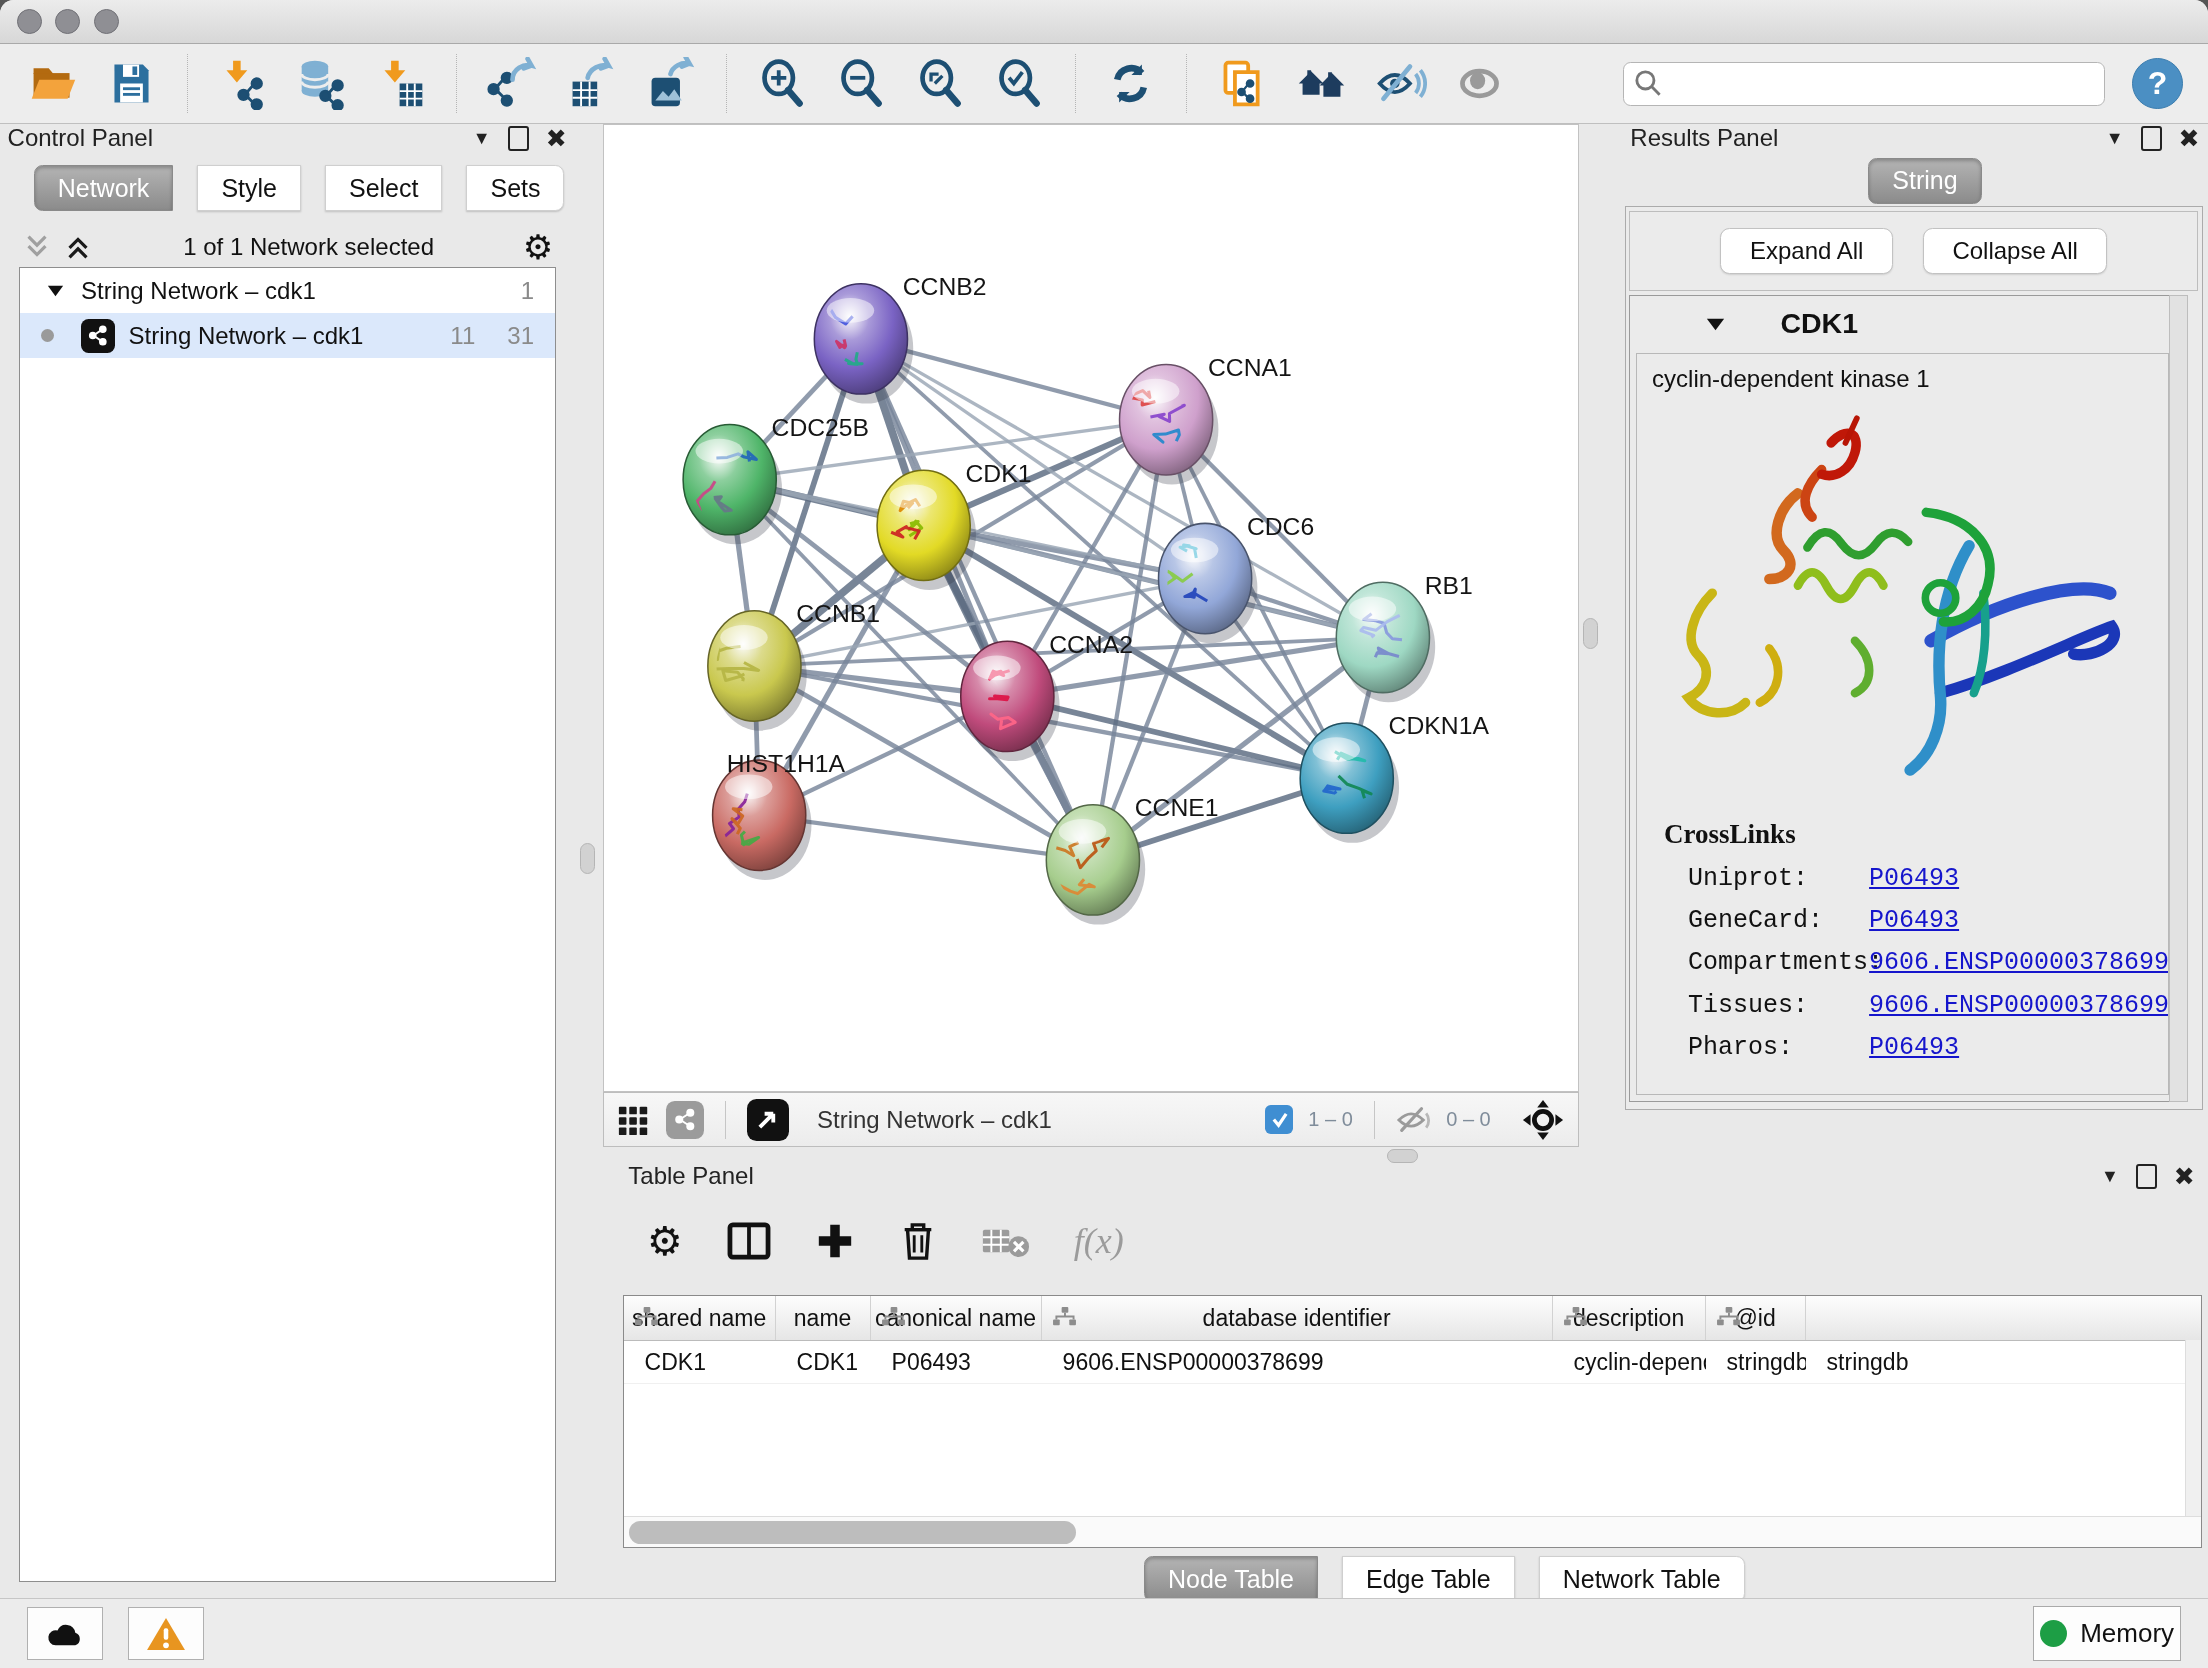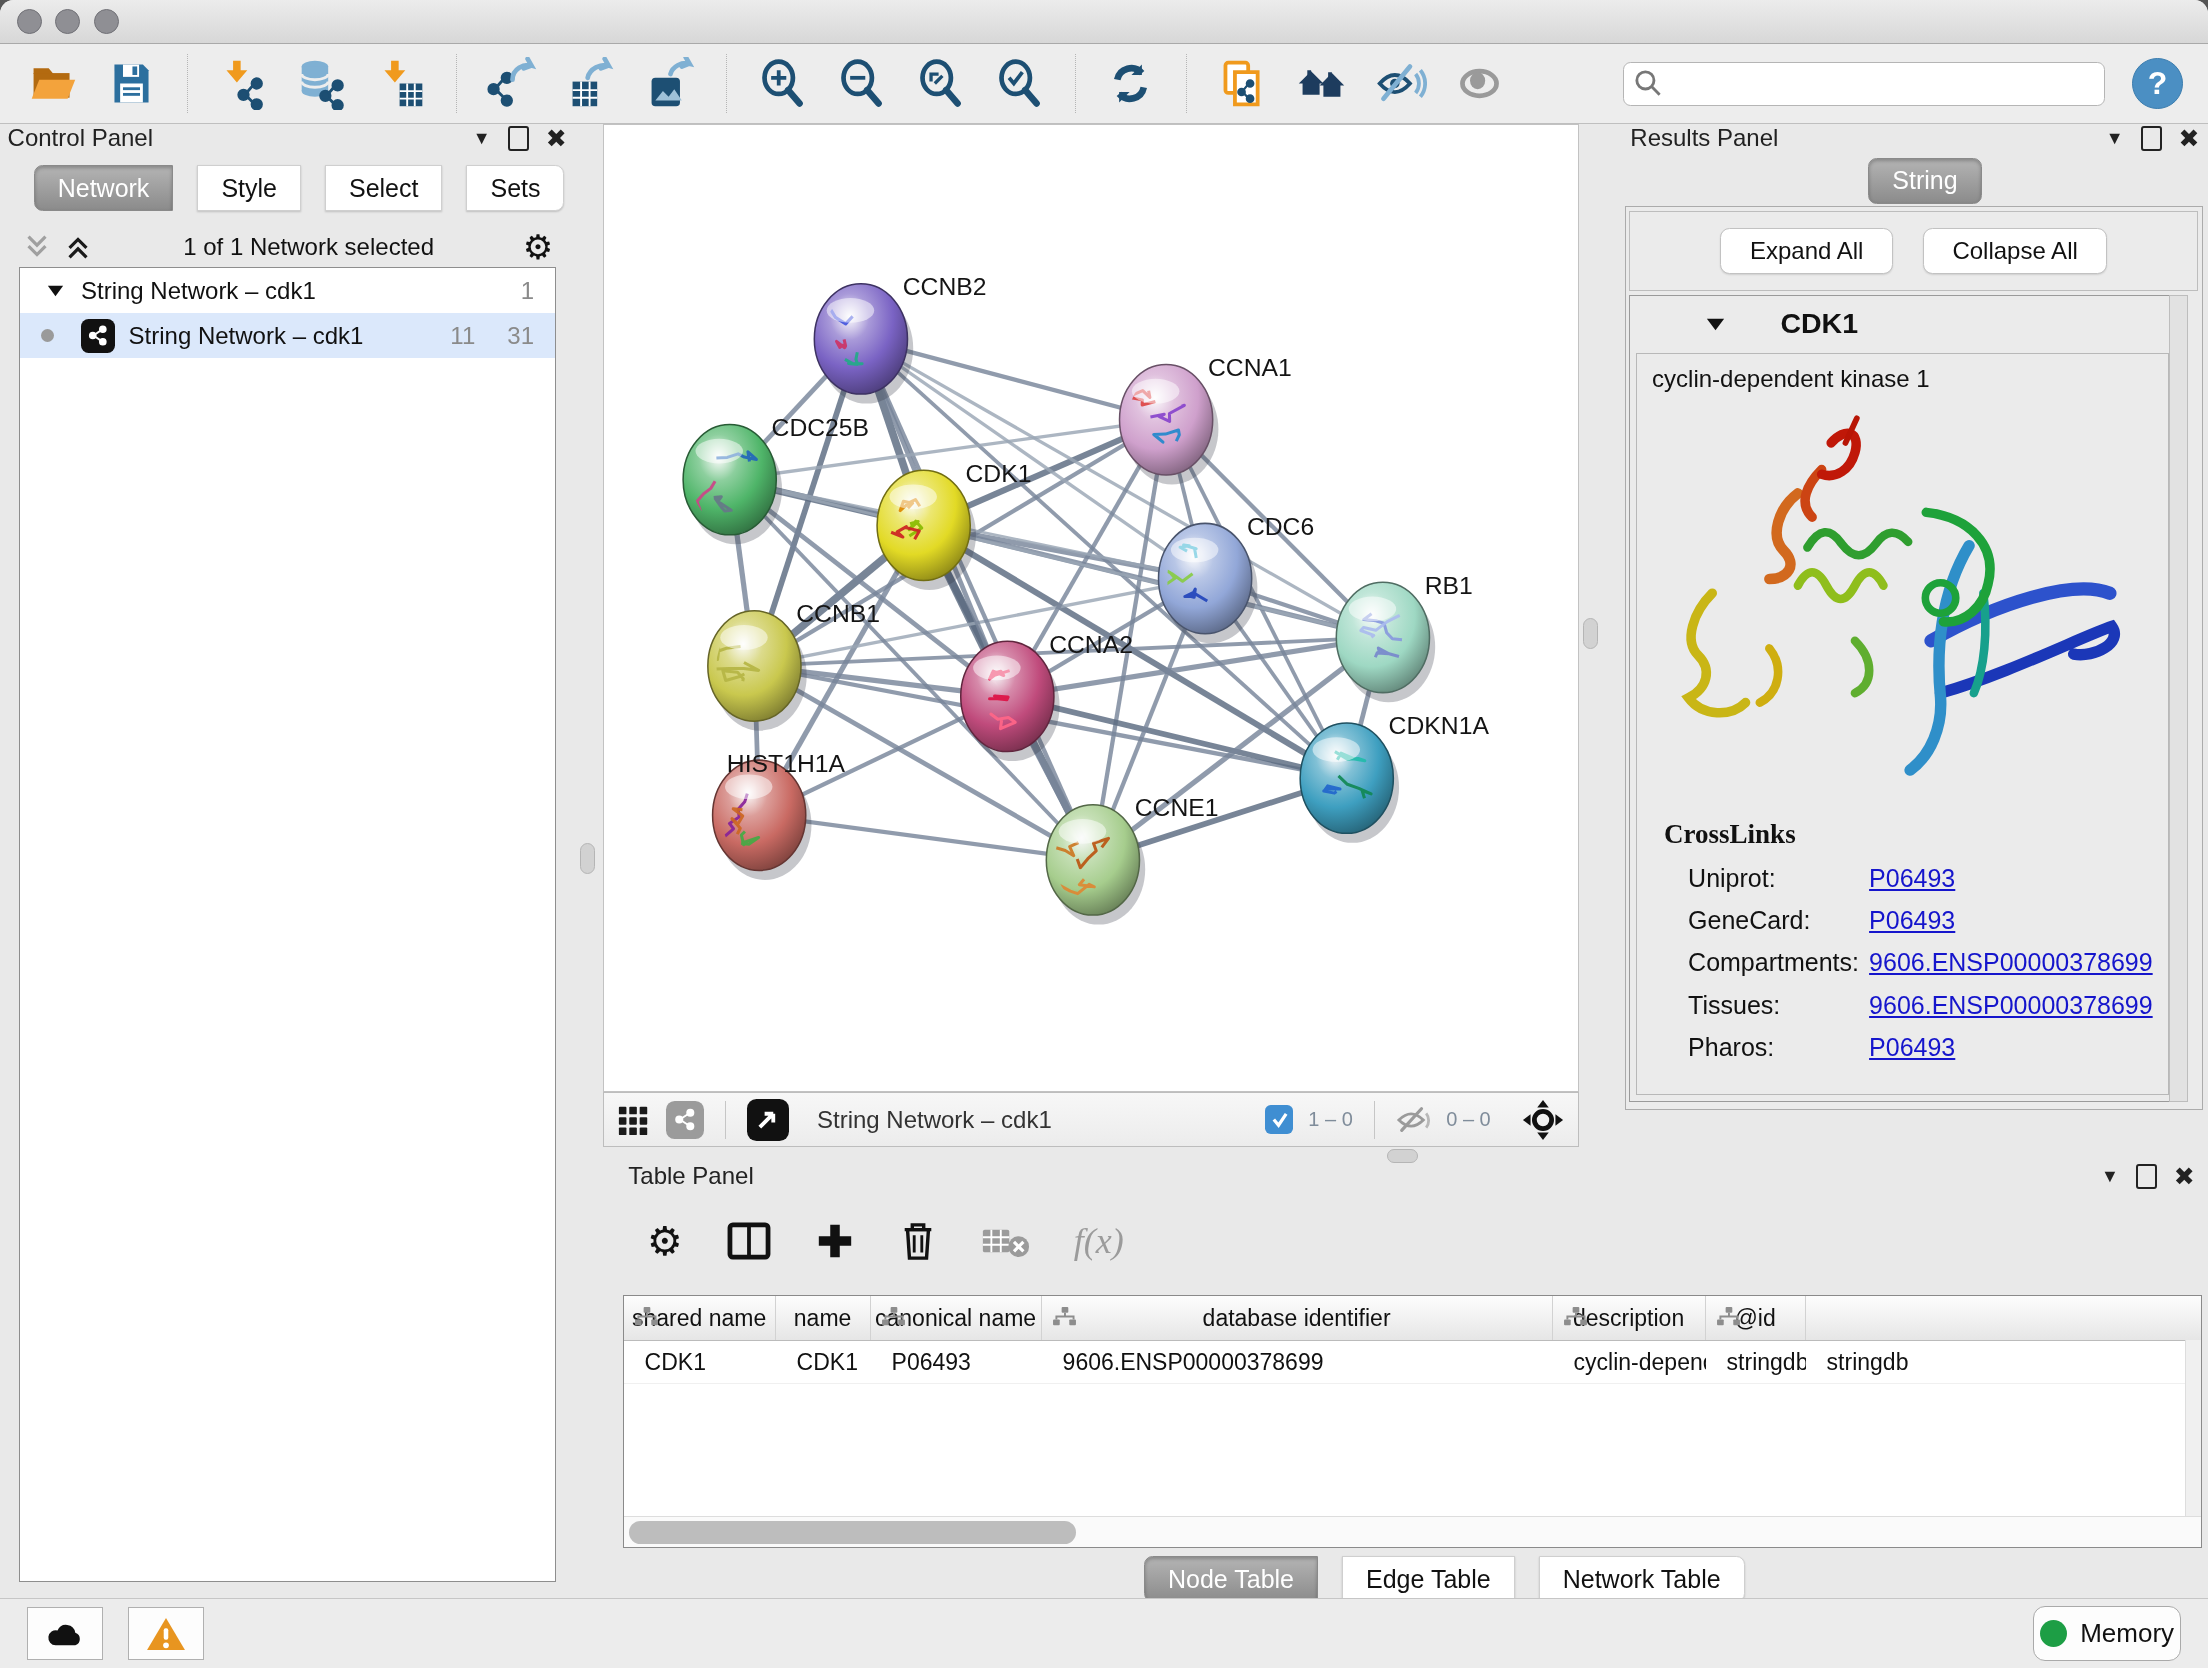--- a/index.html
+++ b/index.html
@@ -61,21 +61,21 @@
   #rp-box{position:absolute;left:7.6px;top:82px;width:576px;height:902px;border:1px solid #ababab;background:#ebebeb;}
   #rp-btnbox{position:absolute;left:3.8px;top:3.8px;width:567px;height:78px;border:1px solid #bdbdbd;display:flex;align-items:center;justify-content:center;gap:30px;}
   .rp-btn{height:44px;background:#fff;border:1px solid #c2c2c2;border-radius:9.5px;font-size:24px;color:#111;
     display:flex;align-items:center;justify-content:center;padding:0 28.5px;box-shadow:0 1px 1.9px rgba(0,0,0,.12);}
   #cdk1-box{position:absolute;left:3.8px;top:88px;width:544px;height:805px;border:1.9px solid #9a9a9a;}
   #cdk1-head{height:55px;display:flex;align-items:center;}
   #cdk1-title{font-size:28.5px;font-weight:bold;color:#111;margin-left:53px;}
   #cdk1-body{position:absolute;left:5.7px;top:57px;right:5.7px;bottom:5.7px;border:1px solid #b8b8b8;overflow:hidden;}
   #cdk1-sub{font-size:24px;color:#111;margin:11.4px 0 0 15px;}
   #xl-title{font-family:"Liberation Serif","DejaVu Serif",serif;font-weight:bold;font-size:27px;color:#111;margin:7.6px 0 5.7px 27px;}
-  .xrow{display:flex;font-family:Liberation Sans, sans-serif;font-size:25px;margin:13.3px 0 0 51px;}
+  .xrow{display:flex;font-family:Liberation Mono, monospace;font-size:25px;margin:13.3px 0 0 51px;}
   .xlabel{color:#111;width:181px;flex:0 0 auto;}
   .xval{color:#1515cc;text-decoration:underline;}
   #rp-scroll{position:absolute;right:13.3px;top:88px;width:17px;height:805px;background:#e2e2e2;border:1px solid #bdbdbd;}
   
   #table-panel{position:absolute;left:615px;top:1162px;width:1593px;height:434px;}
   #tp-toolbar{display:flex;align-items:center;gap:44px;margin:19px 0 0 32px;height:63px;}
   #tp-table{position:absolute;left:7.6px;top:133px;width:1577px;height:251px;border:1.9px solid #8a8a8a;background:#fff;overflow:hidden;}
   #thead{display:flex;height:44px;background:linear-gradient(#fdfdfd,#e6e6e6);border-bottom:1px solid #bbb;}
   .th{position:relative;display:flex;align-items:center;justify-content:center;font-size:23px;color:#111;
     border-right:1px solid #d2d2d2;box-sizing:border-box;flex:0 0 auto;overflow:hidden;}
@@ -83,21 +83,21 @@
   .tr{display:flex;height:42px;border-bottom:1px solid #f0f0f0;}
   .td{font-size:23px;color:#111;display:flex;align-items:center;padding-left:21px;box-sizing:border-box;flex:0 0 auto;overflow:hidden;white-space:nowrap;}
   #hscroll{position:absolute;left:0;bottom:0;width:100%;height:30px;background:#fafafa;border-top:1px solid #ddd;}
   #hthumb{position:absolute;left:5.7px;top:3.8px;width:447px;height:23px;border-radius:11.4px;background:#bdbdbd;}
   #vscroll{position:absolute;right:0;top:44px;bottom:30px;width:15px;background:#f0f0f0;border-left:1px solid #ddd;}
   #tp-tabs{position:absolute;left:505px;top:394px;display:flex;}
   
   #statusbar{position:absolute;left:0;top:1598px;width:100%;height:70px;background:#ececec;border-top:1px solid #c6c6c6;
     display:flex;align-items:center;padding:0 27px;box-sizing:border-box;gap:25px;}
   .sb-btn{width:74px;height:51px;background:#fdfdfd;border:1.9px solid #b0b0b0;display:flex;align-items:center;justify-content:center;}
-  #memory-btn{margin-left:auto;width:146px;height:53px;background:#fdfdfd;border:1px solid #aaa;border-radius:12px;
+  #memory-btn{margin-left:auto;width:146px;height:53px;background:#fdfdfd;border:1px solid #aaa;border-radius:0;
     display:flex;align-items:center;justify-content:center;gap:13.3px;font-size:26px;color:#111;}
   #memory-dot{width:27px;height:27px;border-radius:50%;background:#1d9e45;}
   .gear{font-size:34px;color:#111;line-height:1;}
   .fx{font-family:"Liberation Serif","DejaVu Serif",serif;font-style:italic;font-size:36px;color:#9b9b9b;}
 </style>
 </head>
 <body>
 
 <div id="window">
 

